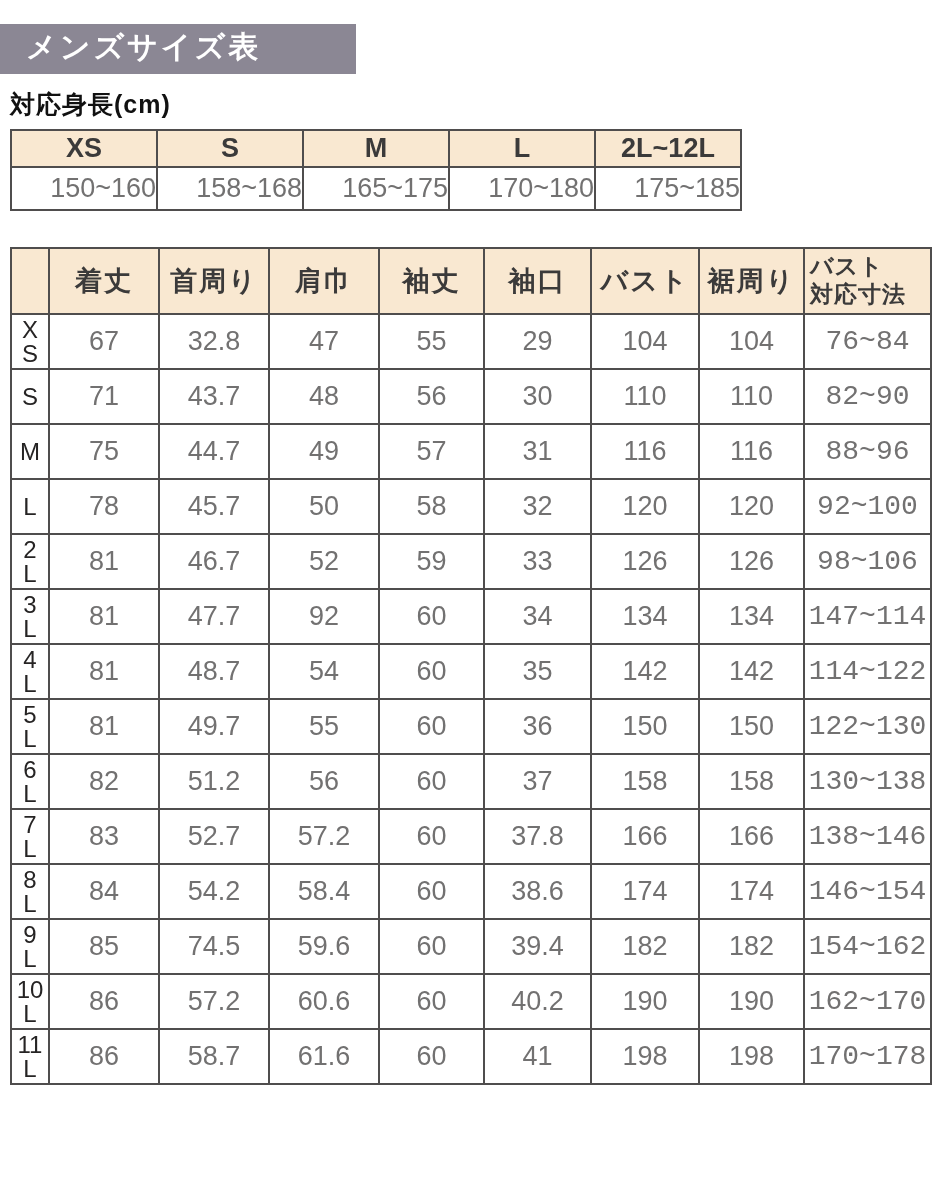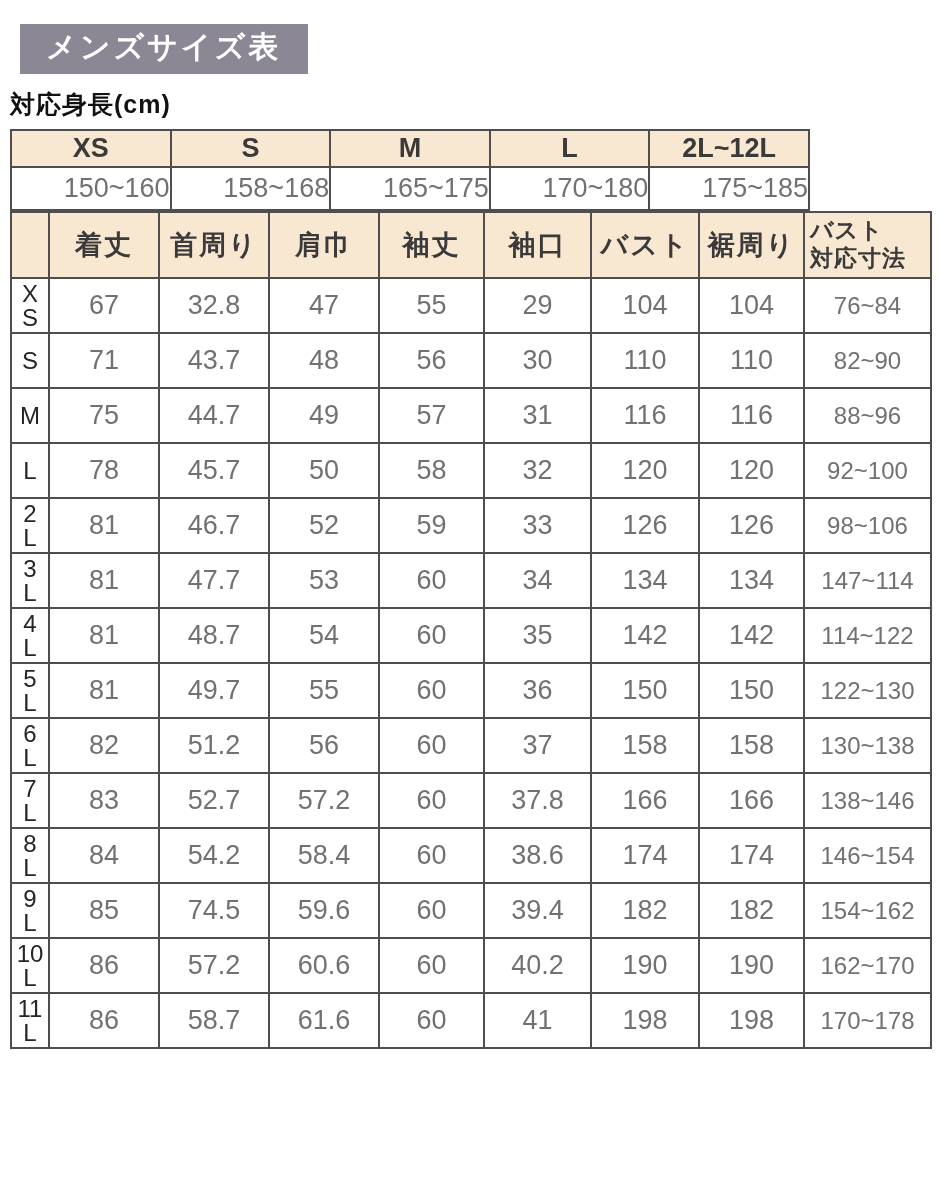--- a/index.html
+++ b/index.html
@@ -12,41 +12,41 @@
   }
   *{box-sizing:border-box;}
   html,body{margin:0;padding:0;}
   body{
     width:940px;height:1200px;background:#ffffff;
     font-family:"Liberation Sans","DejaVu Sans",sans-serif;
     overflow:hidden;
   }
   .title-bar{
     display:block;
-    width:288px;
-    margin:24px 0 0 20px;
+    width:356px;
+    margin:24px 0 0 0;
     background:var(--title-bg);
     color:var(--title-text);
     font-size:30px;
     font-weight:bold;
     letter-spacing:3px;
     padding:3px 10px 6px 26px;
   }
   .subtitle{
     margin:14px 18px 8px 10px;
     font-size:25px;
     font-weight:bold;
     color:#111111;
     letter-spacing:1px;
   }
   table{
     border-collapse:collapse;
     table-layout:fixed;
     margin-left:10px;
-    width:800px;
+    width:732px;
   }
   th,td{
     border:2px solid var(--border);
     text-align:center;
     vertical-align:middle;
     padding:0;
     overflow:hidden;
   }
   
   .height-table th{
@@ -57,21 +57,21 @@
     height:37px;
   }
   .height-table td{
     color:var(--data-text);
     font-size:27px;
     height:43px;
     background:#ffffff;
     text-align:right;
   }
   
-  .size-table{padding-left:15px;}
+  .size-table{margin-top:36px;padding-left:15px;}
   .size-table col.c-label{width:38px;}
   .size-table col.c1{width:110px;}
   .size-table col.c2{width:110px;}
   .size-table col.c3{width:110px;}
   .size-table col.c4{width:105px;}
   .size-table col.c5{width:107px;}
   .size-table col.c6{width:108px;}
   .size-table col.c7{width:105px;}
   .size-table col.c8{width:127px;}
   .size-table thead th{
@@ -99,22 +99,23 @@
     white-space:pre-line;
     height:55px;
   }
   .size-table tbody td{
     background:#ffffff;
     color:var(--data-text);
     font-size:27px;
     height:55px;
   }
   .size-table tbody td.bust-range-cell{
-    font-size:24px;
+    font-size:28px;
     letter-spacing:0;
+    font-family:Liberation Mono, monospace;
   }
 </style>
 </head>
 <body>
 
 <div class="title-bar">メンズサイズ表</div>
 
 <div class="subtitle">対応身長(cm)</div>
 
 <table class="height-table">
@@ -220,21 +221,21 @@
         <td>33</td>
         <td>126</td>
         <td>126</td>
         <td class="bust-range-cell">98~106</td>
       </tr>
       <tr>
         <th>3
 L</th>
         <td>81</td>
         <td>47.7</td>
-        <td>53</td>
+        <td>92</td>
         <td>60</td>
         <td>34</td>
         <td>134</td>
         <td>134</td>
         <td class="bust-range-cell">147~114</td>
       </tr>
       <tr>
         <th>4
 L</th>
         <td>81</td>

